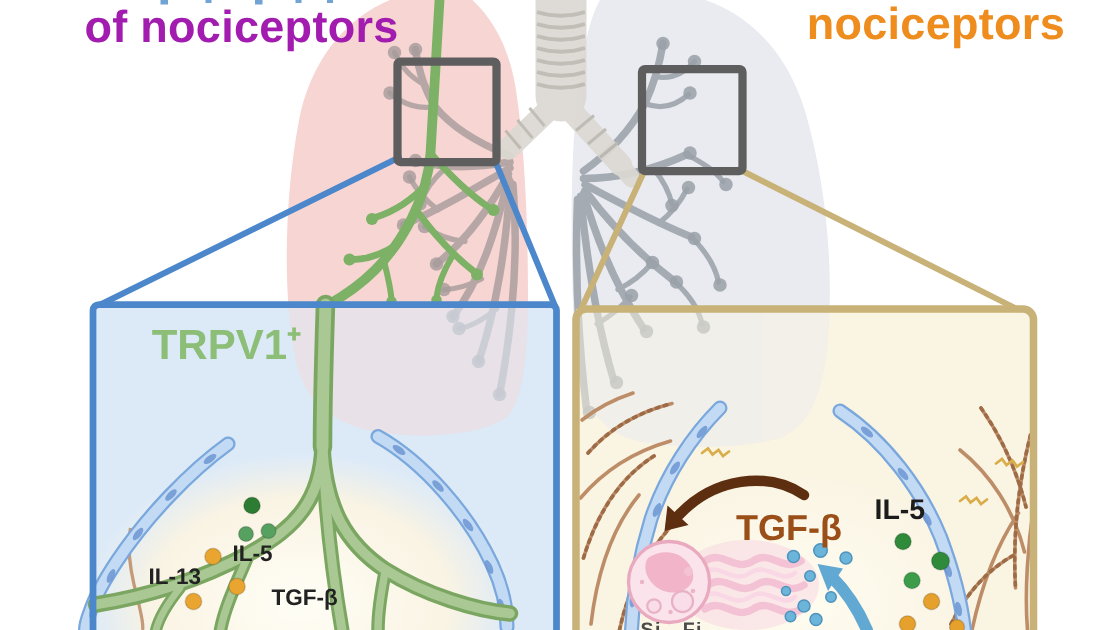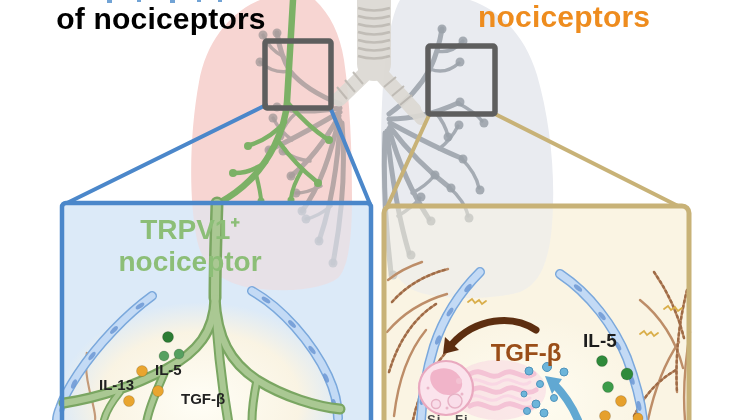--- a/index.html
+++ b/index.html
@@ -1,25 +1,25 @@
 <!DOCTYPE html>
 <html><head>
 <meta charset="utf-8">
 <style>
   html,body{margin:0;padding:0;background:#ffffff;}
   .canvas{position:relative;width:744px;height:420px;background:#ffffff;overflow:hidden;
           font-family:"Liberation Sans",sans-serif;}
   .canvas svg{position:absolute;left:0;top:0;}
   .t{position:absolute;white-space:nowrap;}
   .title-left{left:30px;top:2px;width:262px;text-align:center;font-size:30px;font-weight:600;
-              color:#000000;letter-spacing:.2px;}
-  .title-right{left:478px;top:0px;width:232px;text-align:left;font-size:30px;font-weight:600;
+              color:#a21caf;letter-spacing:.2px;}
+  .title-right{left:478px;top:0px;width:232px;text-align:right;font-size:30px;font-weight:600;
                color:#ee8c1e;letter-spacing:.2px;}
   .trpv1{left:72px;top:214px;width:158px;text-align:center;font-size:28px;font-weight:600;
-         color:#8cbe77;line-height:32px;margin-left:39px;}
+         color:#8cbe77;line-height:32px;}
   .lbl{font-size:15px;font-weight:600;color:#222222;}
   .lbl-il5-l{left:155px;top:361px;}
   .lbl-il13-l{left:99px;top:376px;}
   .lbl-tgfb-l{left:181px;top:390px;}
   .lbl-tgfb-r{left:476px;top:339px;width:100px;text-align:center;font-size:24px;font-weight:700;
               color:#9a4e18;}
   .lbl-il5-r{left:583px;top:330px;font-size:19px;font-weight:600;color:#1c1c1c;}
   .lbl-clip{left:427px;top:412px;font-size:13px;font-weight:600;color:#4a4a4a;letter-spacing:1px;}
 </style>
 </head>
@@ -369,21 +369,20 @@
 
     <rect x="384" y="206" width="305" height="228" fill="none" stroke="#c8b277" stroke-width="5" rx="7"></rect>
   </g>
 </svg>
 
 <div class="t title-left">of nociceptors</div>
 <div class="t title-right">nociceptors</div>
 
 <div class="t trpv1">
   <div>TRPV1⁺</div>
-  <div>nociceptor</div>
 </div>
 
 <div class="t lbl lbl-il5-l">IL-5</div>
 <div class="t lbl lbl-il13-l">IL-13</div>
 <div class="t lbl lbl-tgfb-l">TGF-β</div>
 
 <div class="t lbl-tgfb-r">TGF-β</div>
 <div class="t lbl-il5-r">IL-5</div>
 <div class="t lbl-clip">Si.. Fi..</div>
 

